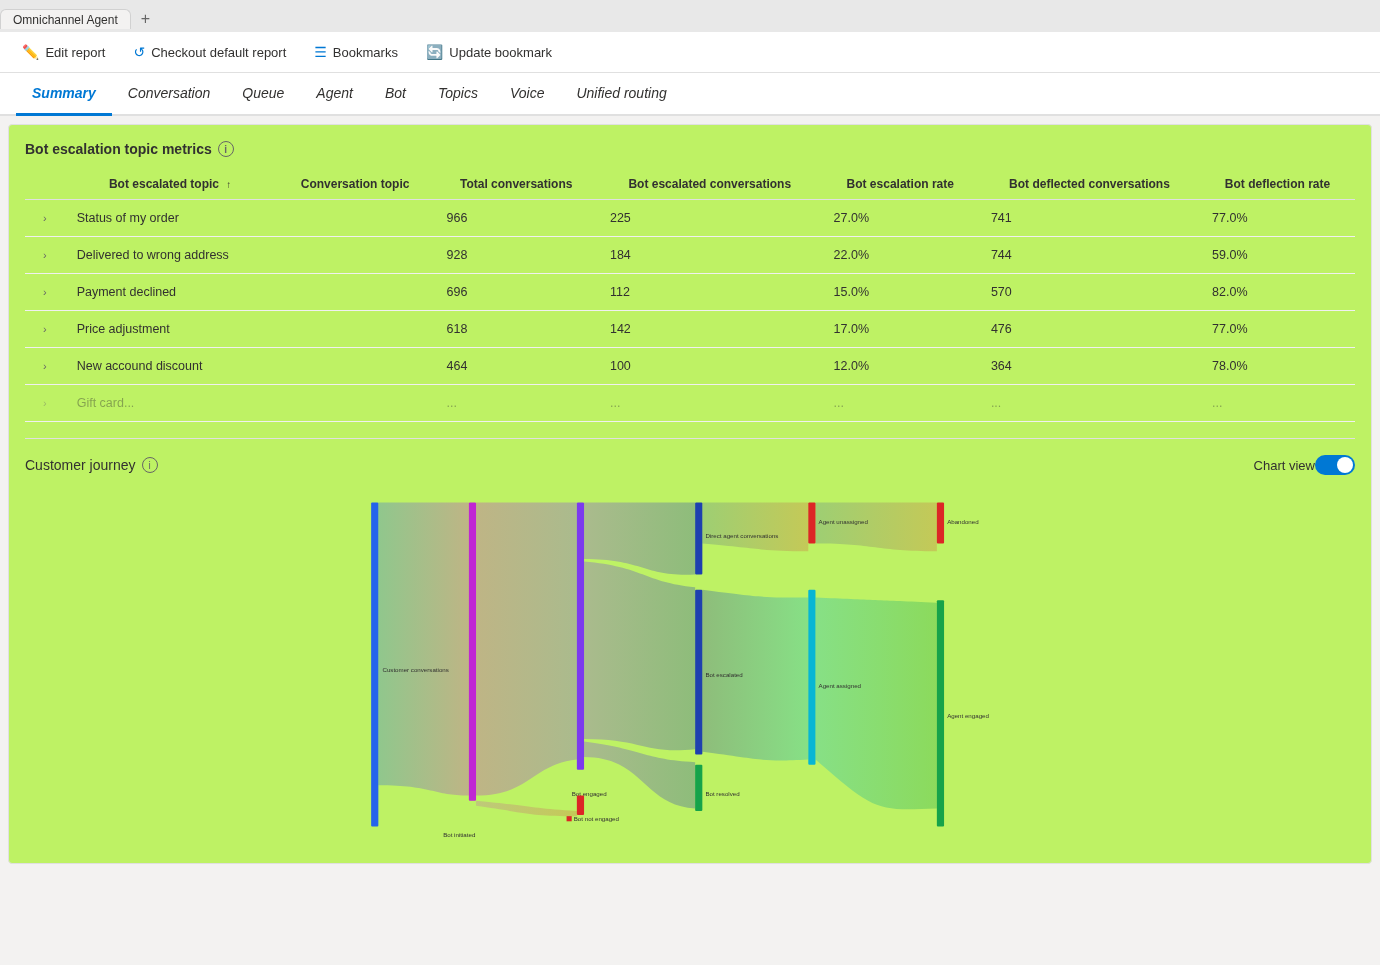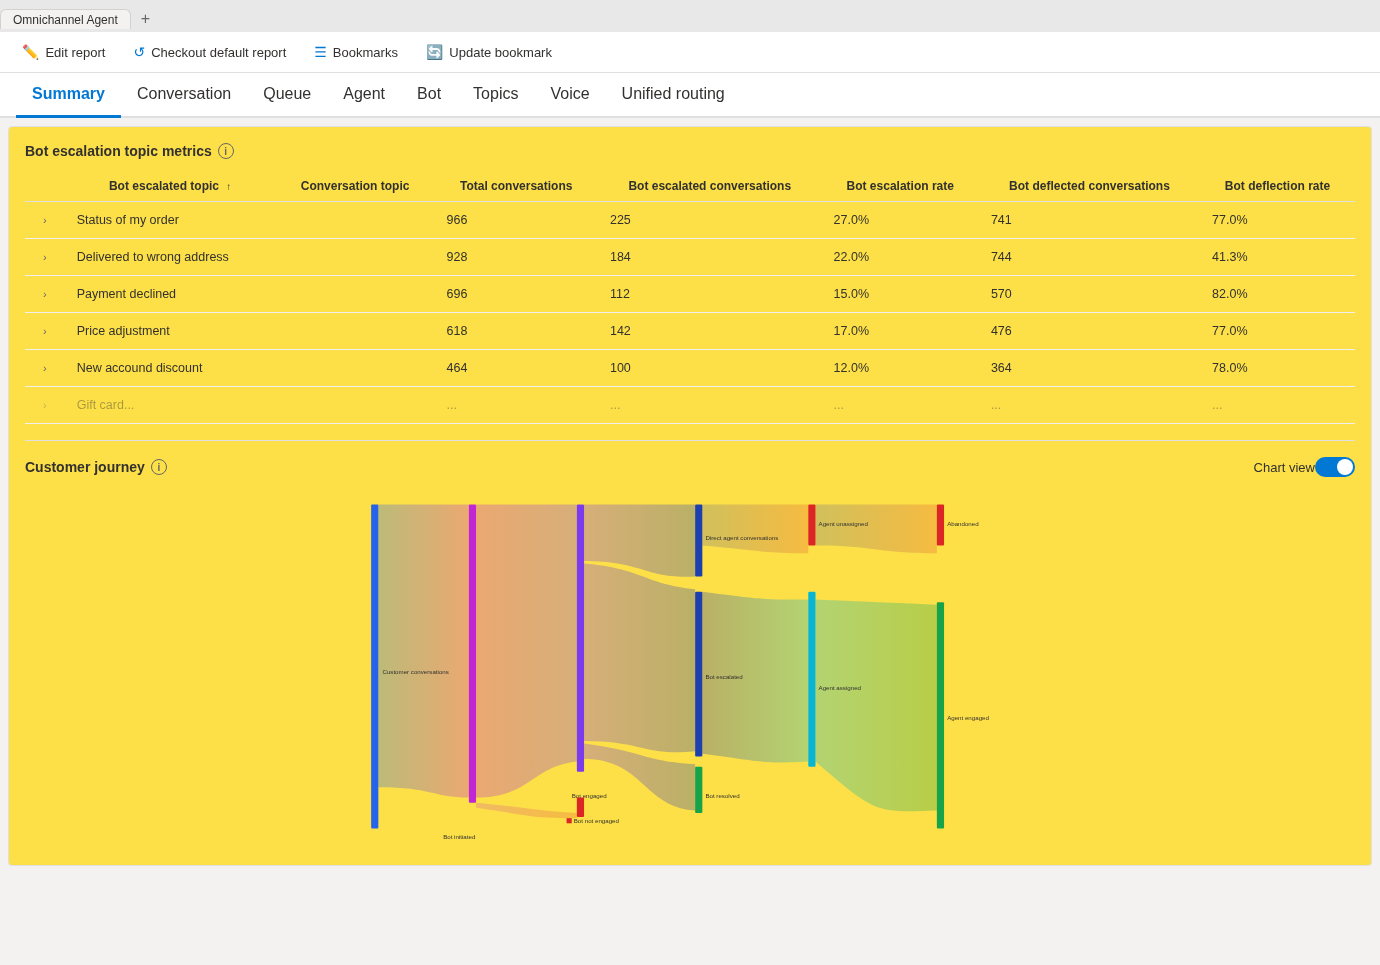--- a/index.html
+++ b/index.html
@@ -13,25 +13,25 @@
     .tab-close { margin-left: 8px; color: #666; font-size: 14px; cursor: pointer; }
     .tab-add { background: none; border: none; font-size: 16px; color: #666; padding: 4px 8px; cursor: pointer; }
 
     
     .toolbar { background: #ffffff; padding: 8px 16px; display: flex; align-items: center; gap: 16px; border-bottom: 1px solid #e0e0e0; }
     .toolbar-btn { display: flex; align-items: center; gap: 6px; background: none; border: none; color: #323130; font-size: 13px; cursor: pointer; padding: 4px 6px; border-radius: 3px; }
     .toolbar-icon { font-size: 14px; color: #0078d4; }
 
     
     .nav-tabs { background: #ffffff; padding: 0 16px; display: flex; border-bottom: 2px solid #e0e0e0; }
-    .nav-tab { padding: 12px 16px; font-size: 16px; color: #323130; cursor: pointer; border-bottom: 3px solid transparent; margin-bottom: -2px; }
+    .nav-tab { padding: 12px 16px; font-size: 14px; color: #323130; cursor: pointer; border-bottom: 3px solid transparent; margin-bottom: -2px; font-style: italic; }
     .nav-tab.active { color: #0078d4; border-bottom: 3px solid #0078d4; font-weight: 600; }
 
     
-    .main-content { background: #fde047; padding: 0; margin: 8px; border: 1px solid #e0e0e0; border-radius: 4px; }
+    .main-content { background: #bef264; padding: 0; margin: 8px; border: 1px solid #e0e0e0; border-radius: 4px; }
 
     
     .section { padding: 16px; }
     .section-header { display: flex; align-items: center; gap: 6px; font-size: 14px; font-weight: 600; margin-bottom: 12px; }
     .info-icon { display: inline-flex; align-items: center; justify-content: center; width: 16px; height: 16px; border-radius: 50%; border: 1px solid #666; font-size: 10px; color: #666; cursor: pointer; }
 
     
     .data-table { width: 100%; border-collapse: collapse; font-size: 12.5px; }
     .data-table th { text-align: center; padding: 8px 12px; color: #323130; font-weight: 600; border-bottom: 1px solid #e0e0e0; font-size: 12px; white-space: nowrap; }
     .data-table th.sortable { cursor: pointer; }
@@ -41,21 +41,21 @@
     .table-wrapper { position: relative; overflow: hidden; max-height: 290px; overflow-y: auto; }
     .table-wrapper::-webkit-scrollbar { width: 6px; }
     .table-wrapper::-webkit-scrollbar-thumb { background: #c8c8c8; border-radius: 3px; }
 
     
     .divider { height: 1px; background: #e0e0e0; margin: 0 16px; }
 
     
     .journey-section { padding: 16px; }
     .journey-header { display: flex; align-items: center; justify-content: space-between; margin-bottom: 12px; }
-    .journey-title { display: flex; align-items: center; gap: 6px; font-size: 14px; font-weight: 700; }
+    .journey-title { display: flex; align-items: center; gap: 6px; font-size: 14px; font-weight: 400; }
     .chart-view-toggle { display: flex; align-items: center; gap: 0; font-size: 13px; }
     .toggle-switch { position: relative; width: 40px; height: 20px; }
     .toggle-switch input { opacity: 0; width: 0; height: 0; }
     .toggle-slider { position: absolute; cursor: pointer; top: 0; left: 0; right: 0; bottom: 0; background-color: #0078d4; border-radius: 20px; }
     .toggle-slider:before { position: absolute; content: ""; height: 16px; width: 16px; left: 22px; bottom: 2px; background-color: white; border-radius: 50%; }
 
     
     .sankey-container { width: 100%; height: 360px; position: relative; overflow: hidden; }
     .sankey-svg { width: 100%; height: 100%; }
   </style>
@@ -141,21 +141,21 @@
             <tr>
       <td>
         <button class="expand-btn">›</button>
       </td>
       <td>Delivered to wrong address</td>
       <td></td>
       <td>928</td>
       <td>184</td>
       <td>22.0%</td>
       <td>744</td>
-      <td>41.3%</td>
+      <td>59.0%</td>
     </tr>
             <tr>
       <td>
         <button class="expand-btn">›</button>
       </td>
       <td>Payment declined</td>
       <td></td>
       <td>696</td>
       <td>112</td>
       <td>15.0%</td>

